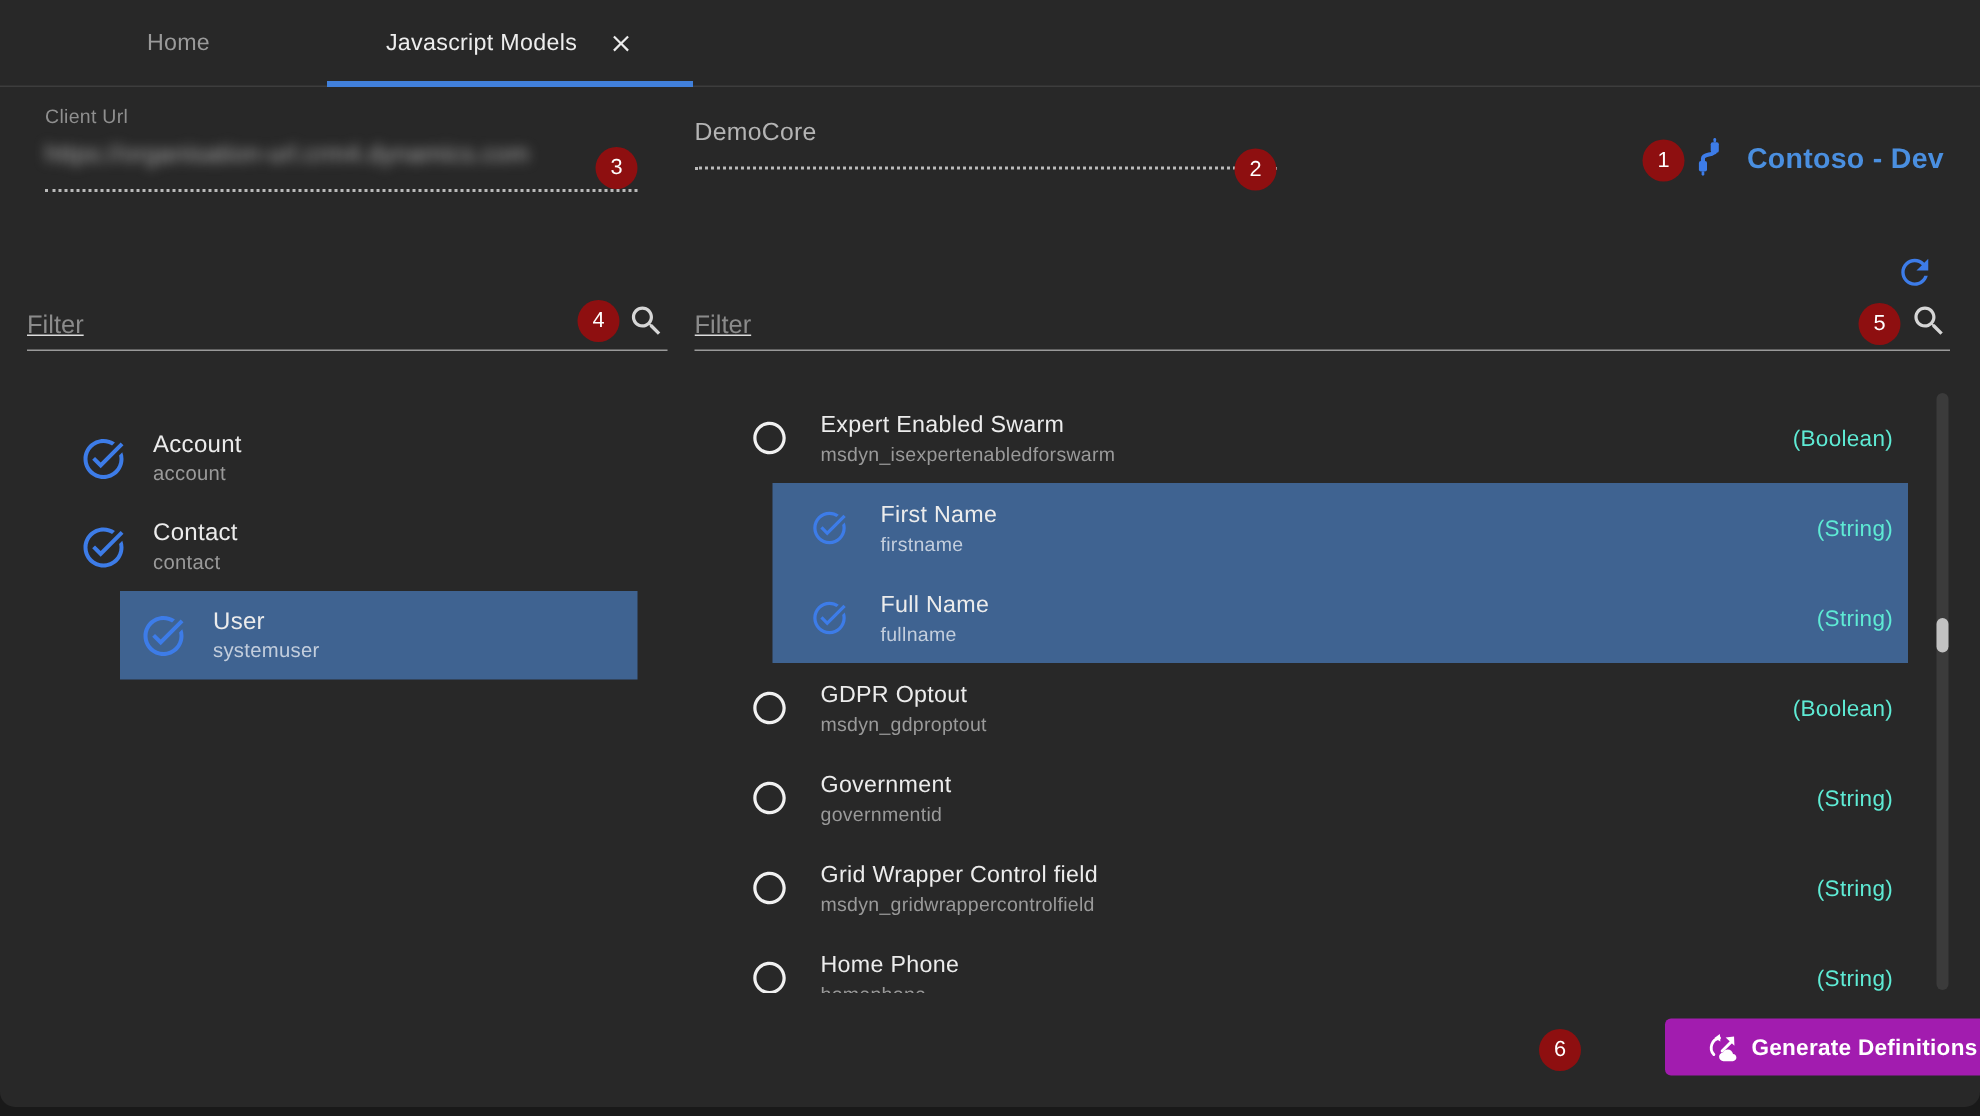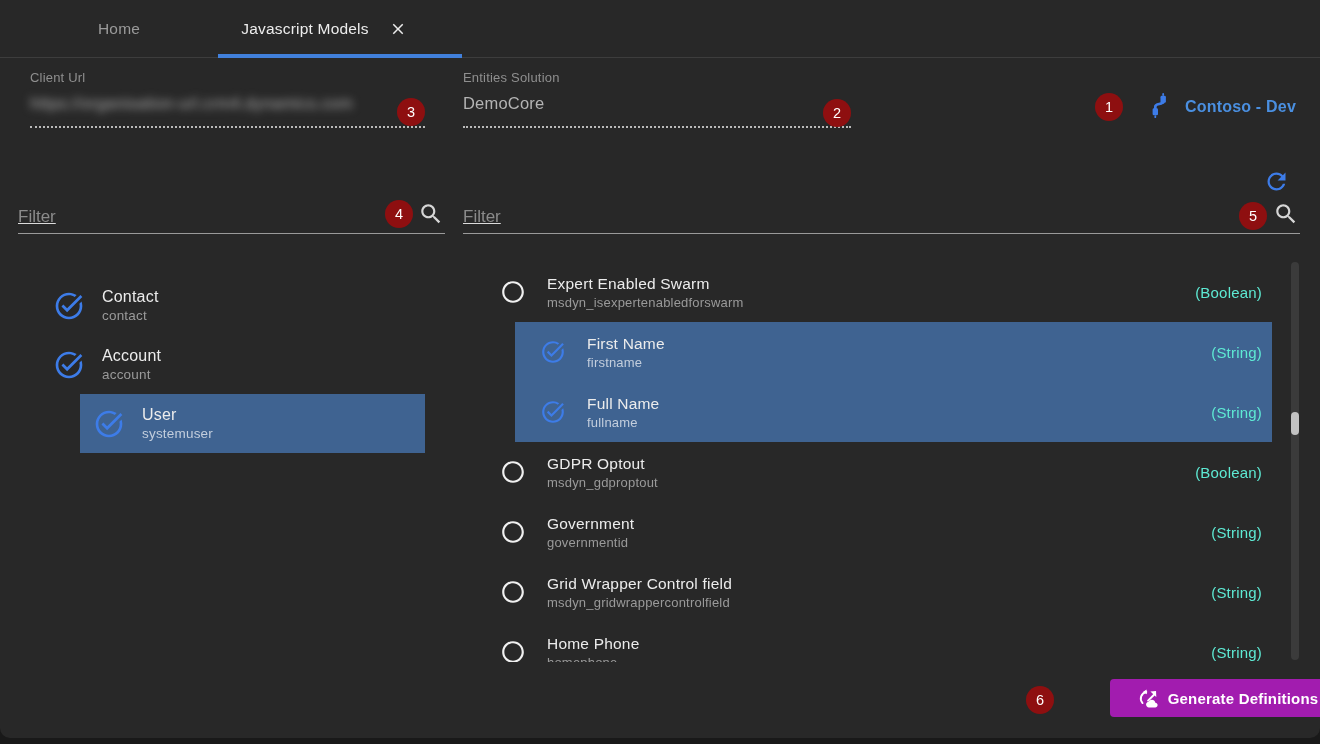--- a/index.html
+++ b/index.html
@@ -8,39 +8,39 @@
   #app { position:absolute; top:0; left:0; width:1320px; height:738px;
     background:#282828; border-radius:0 0 10px 10px; overflow:hidden; }
 
   
   .tabbar { position:absolute; top:0; left:0; width:100%; height:58px;
     border-bottom:1px solid #3d3d3d; }
   .tab { position:absolute; top:0; height:58px; display:flex; align-items:center;
     justify-content:center; font-size:15.5px; font-weight:400; letter-spacing:.2px;
     cursor:pointer; }
   .tab.home { left:20px; width:198px; color:#9a9a9a; }
-  .tab.active { left:202px; width:244px; color:#ededed; gap:20px; }
+  .tab.active { left:218px; width:244px; color:#ededed; gap:20px; }
   .tab-underline { position:absolute; left:218px; top:54px; width:244px; height:4px;
     background:#4180db; }
   .close-x svg { display:block; }
 
   
   .field { position:absolute; }
   .field-label { font-size:13px; color:#8f8f8f; letter-spacing:.2px; }
   .field-value { margin-top:9px; height:30px; font-size:16.5px; color:#b4b4b4;
     letter-spacing:.2px; }
   .field-rule { border-bottom:2px dotted rgba(235,235,235,.75); margin-top:2px; }
   .client-url { left:30px; top:70px; width:395px; }
   .client-url .field-value { filter:blur(4px); color:#a9a9a9; white-space:nowrap;
     overflow:hidden; }
   .solution { left:463px; top:70px; width:388px; }
 
   .connection { position:absolute; top:88px; right:24px; height:38px; display:flex;
     align-items:center; gap:9px; cursor:pointer; }
-  .connection-label { color:#4a8fe0; font-size:16px; font-weight:700; letter-spacing:.2px; }
+  .connection-label { color:#4a8fe0; font-size:19px; font-weight:700; letter-spacing:.2px; }
 
   
   .refresh-btn { position:absolute; left:1263px; top:168px; width:27px; height:27px; cursor:pointer; }
   .filterbox { position:absolute; top:194px; height:40px; border-bottom:1px solid #9a9a9a; }
   .filterbox.left { left:18px; width:427px; }
   .filterbox.right { left:463px; width:837px; }
   .filterbox input { position:absolute; left:0; bottom:6px; width:80%; background:transparent;
     border:none; outline:none; font-family:"Liberation Sans",sans-serif;
     font-size:17px; color:#dcdcdc;text-decoration:underline; }
   .filterbox input::placeholder { color:#8b8b8b; opacity:1; }
@@ -108,21 +108,20 @@
     <div class="tab-underline"></div>
   </div>
 
   <div class="field client-url">
     <div class="field-label">Client Url</div>
     <div class="field-value">https://organisation-url.crm4.dynamics.com</div>
     <div class="field-rule"></div>
   </div>
 
   <div class="field solution">
-    <div class="field-label">Entities Solution</div>
     <div class="field-value">DemoCore</div>
     <div class="field-rule"></div>
   </div>
 
   <div class="connection">
     <span>
       <svg width="27" height="27" viewBox="0 0 24 24">
         <g fill="#3d7ce8">
           <rect x="3.2" y="14.5" width="4.8" height="6.2" rx="1.2"></rect>
           <rect x="4.8" y="20.6" width="1.6" height="2.6" rx="0.8"></rect>
@@ -161,35 +160,35 @@
   <div class="entity-list">
 
       <div class="entity-row checked">
         <span class="ic">
           <svg class="when-checked" width="32" height="32" viewBox="0 0 24 24">
             <path fill="#3d7ce8" d="M22 5.18 10.59 16.6l-4.24-4.24 1.41-1.41 2.83 2.83L20.59 3.77 22 5.18zm-2.21 5.04c.13.57.21 1.17.21 1.78 0 4.42-3.58 8-8 8s-8-3.58-8-8 3.58-8 8-8c1.58 0 3.04.46 4.28 1.25l1.44-1.44C16.1 2.67 14.13 2 12 2 6.48 2 2 6.48 2 12s4.48 10 10 10 10-4.48 10-10c0-1.19-.22-2.33-.6-3.39l-1.61 1.61z"></path>
           </svg>
 
         </span>
         <span>
+          <div class="row-title">Account</div>
+          <div class="row-sub">account</div>
+        </span>
+      </div>
+
+      <div class="entity-row checked">
+        <span class="ic">
+          <svg class="when-checked" width="32" height="32" viewBox="0 0 24 24">
+            <path fill="#3d7ce8" d="M22 5.18 10.59 16.6l-4.24-4.24 1.41-1.41 2.83 2.83L20.59 3.77 22 5.18zm-2.21 5.04c.13.57.21 1.17.21 1.78 0 4.42-3.58 8-8 8s-8-3.58-8-8 3.58-8 8-8c1.58 0 3.04.46 4.28 1.25l1.44-1.44C16.1 2.67 14.13 2 12 2 6.48 2 2 6.48 2 12s4.48 10 10 10 10-4.48 10-10c0-1.19-.22-2.33-.6-3.39l-1.61 1.61z"></path>
+          </svg>
+
+        </span>
+        <span>
           <div class="row-title">Contact</div>
           <div class="row-sub">contact</div>
-        </span>
-      </div>
-
-      <div class="entity-row checked">
-        <span class="ic">
-          <svg class="when-checked" width="32" height="32" viewBox="0 0 24 24">
-            <path fill="#3d7ce8" d="M22 5.18 10.59 16.6l-4.24-4.24 1.41-1.41 2.83 2.83L20.59 3.77 22 5.18zm-2.21 5.04c.13.57.21 1.17.21 1.78 0 4.42-3.58 8-8 8s-8-3.58-8-8 3.58-8 8-8c1.58 0 3.04.46 4.28 1.25l1.44-1.44C16.1 2.67 14.13 2 12 2 6.48 2 2 6.48 2 12s4.48 10 10 10 10-4.48 10-10c0-1.19-.22-2.33-.6-3.39l-1.61 1.61z"></path>
-          </svg>
-
-        </span>
-        <span>
-          <div class="row-title">Account</div>
-          <div class="row-sub">account</div>
         </span>
       </div>
 
       <div class="entity-row checked selected">
         <span class="ic">
           <svg class="when-checked" width="32" height="32" viewBox="0 0 24 24">
             <path fill="#3d7ce8" d="M22 5.18 10.59 16.6l-4.24-4.24 1.41-1.41 2.83 2.83L20.59 3.77 22 5.18zm-2.21 5.04c.13.57.21 1.17.21 1.78 0 4.42-3.58 8-8 8s-8-3.58-8-8 3.58-8 8-8c1.58 0 3.04.46 4.28 1.25l1.44-1.44C16.1 2.67 14.13 2 12 2 6.48 2 2 6.48 2 12s4.48 10 10 10 10-4.48 10-10c0-1.19-.22-2.33-.6-3.39l-1.61 1.61z"></path>
           </svg>
 
         </span>

